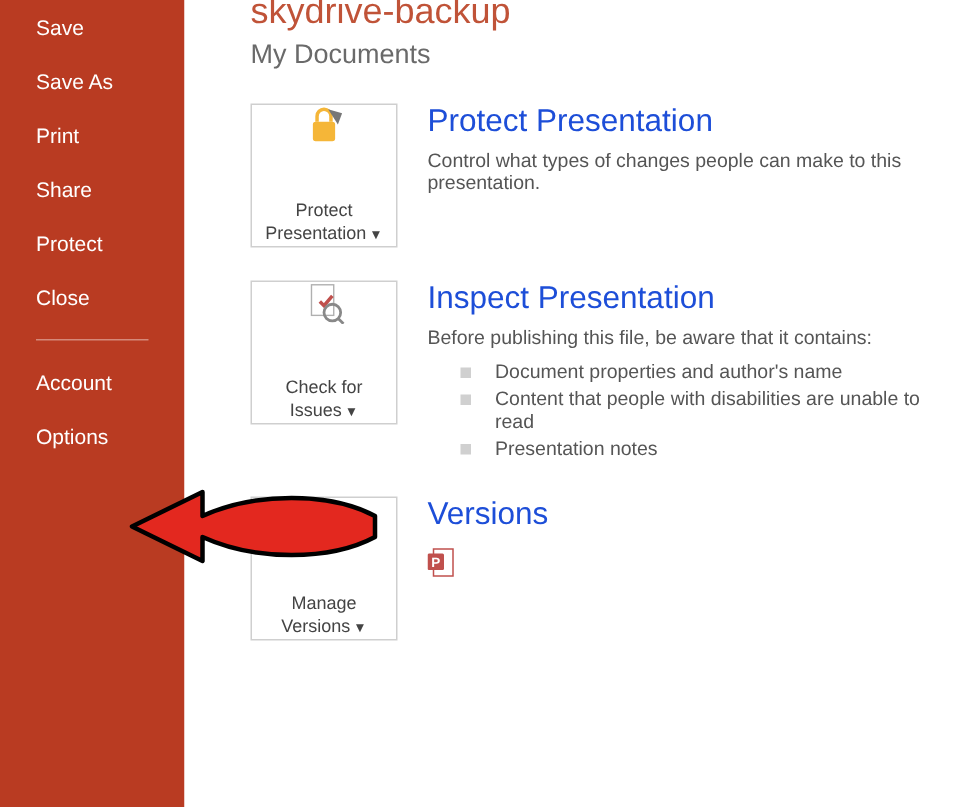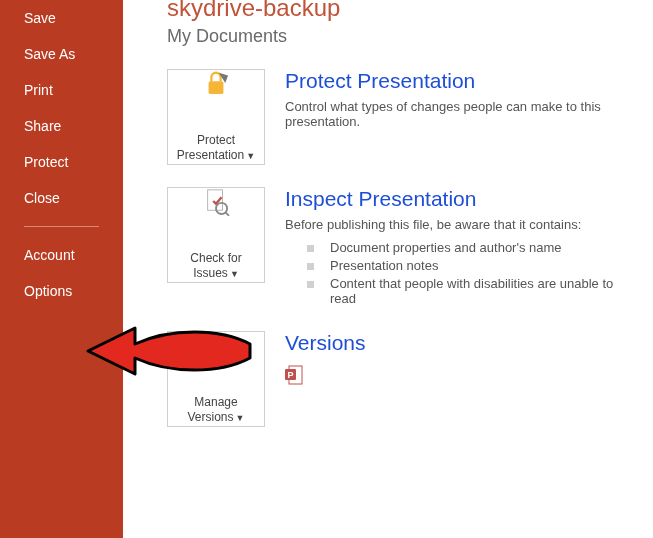--- a/index.html
+++ b/index.html
@@ -89,25 +89,25 @@
     <div class="info">
       <h2>Inspect Presentation</h2>
       <div class="desc">Before publishing this file, be aware that it contains:</div>
       <div class="bullets">
         <div class="b">
             <div class="sq"></div>
             <span>Document properties and author's name</span>
           </div>
         <div class="b">
             <div class="sq"></div>
-            <span>Presentation notes</span>
+            <span>Content that people with disabilities are unable to read</span>
           </div>
         <div class="b">
             <div class="sq"></div>
-            <span>Content that people with disabilities are unable to read</span>
+            <span>Presentation notes</span>
           </div>
       </div>
     </div>
   </div>
 
   <div class="section">
     <div class="tile">
       <svg class="ic" viewBox="0 0 34 30">
         <rect x="6" y="4" width="16" height="20" fill="#fff" stroke="#caa86a"></rect>
         <rect x="10" y="8" width="16" height="20" fill="#fff" stroke="#caa86a"></rect>

